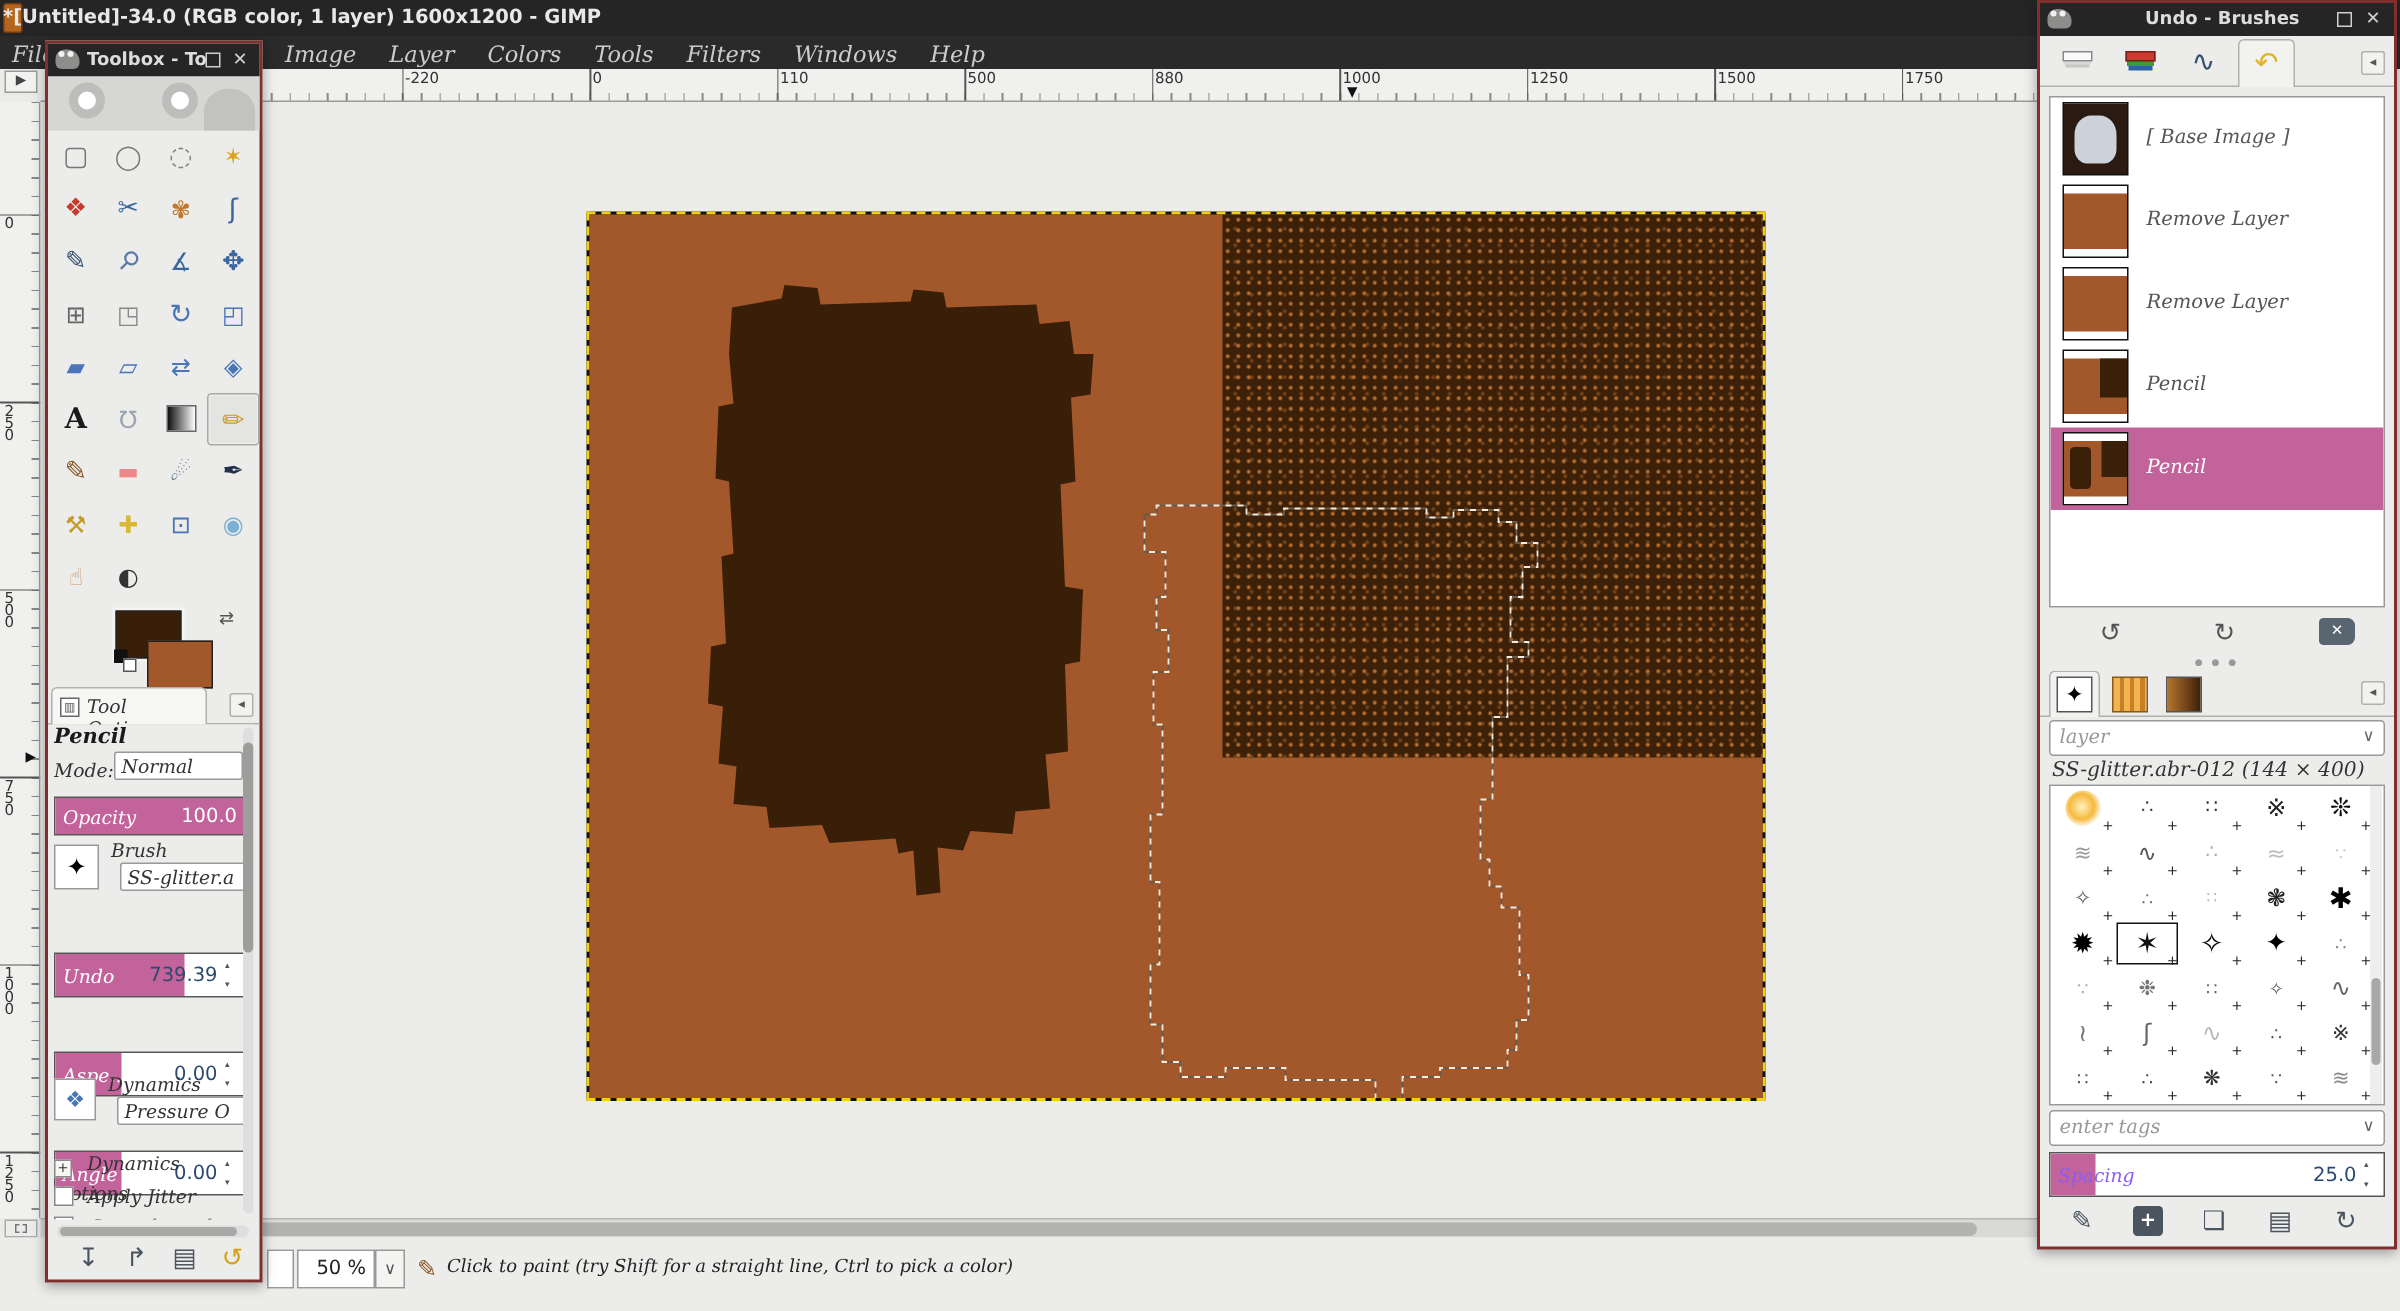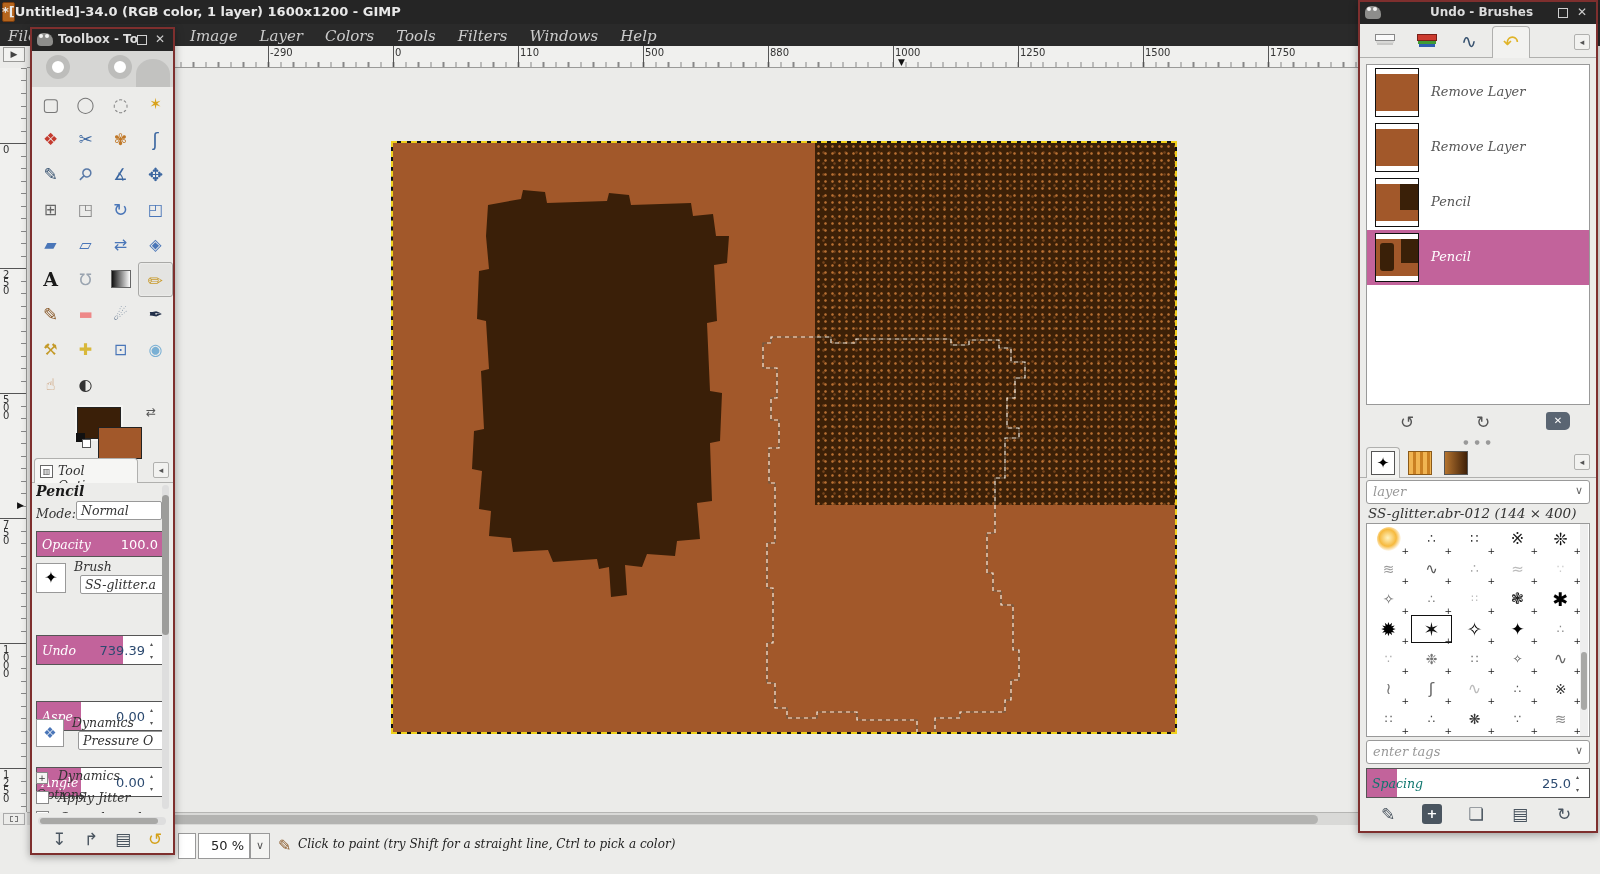--- a/index.html
+++ b/index.html
@@ -230,21 +230,21 @@
   <div class="ttl">*[Untitled]-34.0 (RGB color, 1 layer) 1600x1200 - GIMP</div>
 </div>
 
 <div class="abs" id="menubar">
   <span id="menu-file" class="ser">File</span>
   <span id="menu-items" class="ser"><span class="menu-item">Image</span><span class="menu-item">Layer</span><span class="menu-item">Colors</span><span class="menu-item">Tools</span><span class="menu-item">Filters</span><span class="menu-item">Windows</span><span class="menu-item">Help</span></span>
 </div>
 
 <div class="abs" id="corner-btn">▶</div>
 <div class="abs" id="hruler">
-    <span class="hlab" style="left: 243px;">-290</span>
+    <span class="hlab" style="left: 243px;">-220</span>
     <span class="hlab" style="left: 368px;">0</span>
     <span class="hlab" style="left: 493px;">110</span>
     <span class="hlab" style="left: 618px;">500</span>
     <span class="hlab" style="left: 743px;">880</span>
     <span class="hlab" style="left: 868px;">1000</span>
     <span class="hlab" style="left: 993px;">1250</span>
     <span class="hlab" style="left: 1118px;">1500</span>
     <span class="hlab" style="left: 1243px;">1750</span>
     <span class="rmark" style="left: 871px; top: 11px;">▼</span>
   </div>
@@ -461,20 +461,27 @@
 
   <div id="dock-tabs">
       <div class="dtab" style="left: 6px;"><span class="stack-white"></span></div>
       <div class="dtab" style="left: 48px;"><span class="stack-rgb"></span></div>
       <div class="dtab" style="left: 90px;"><span style="color: rgb(53, 80, 110);">∿</span></div>
       <div class="dtab active" style="left: 132px;"><span style="color: rgb(224, 180, 42);">↶</span></div>
     </div>
   <span class="collapse-btn" style="right:6px; top:32px">◂</span>
 
   <div id="undo-list">
+      <div class="u-item">
+        <div class="u-thumb base">
+          <div class="mid"></div>
+          <div class="blob"></div>
+        </div>
+        <div class="lbl ser">[ Base Image ]</div>
+      </div>
       <div class="u-item">
         <div class="u-thumb plain">
           <div class="mid"></div>
         </div>
         <div class="lbl ser">Remove Layer</div>
       </div>
       <div class="u-item">
         <div class="u-thumb plain">
           <div class="mid"></div>
         </div>
@@ -561,21 +568,21 @@
       </div>
     </div>
 
   <div class="field ser" style="left:6px; top:738px; width:224px; height:24px">
     <span>enter tags</span>
     <span class="dd sans">∨</span>
   </div>
 
   <div id="spacing-row" class="spinscale">
     <span class="fill" style="width:30px"></span>
-    <span class="sl ser" style="top:7px; color:#0f766e">Spacing</span>
+    <span class="sl ser" style="top:7px; color:#8b5cf6">Spacing</span>
     <span class="sv" style="top:7px">25.0</span>
     <span class="spinners">
         <span class="up">▴</span>
         <span class="dn">▾</span>
       </span>
   </div>
 
   <div id="undo-bbtns">
       <span class="icon-btn" style="left: 15px;">✎</span>
       <span class="btn-dark" style="left: 62px;">+</span>

